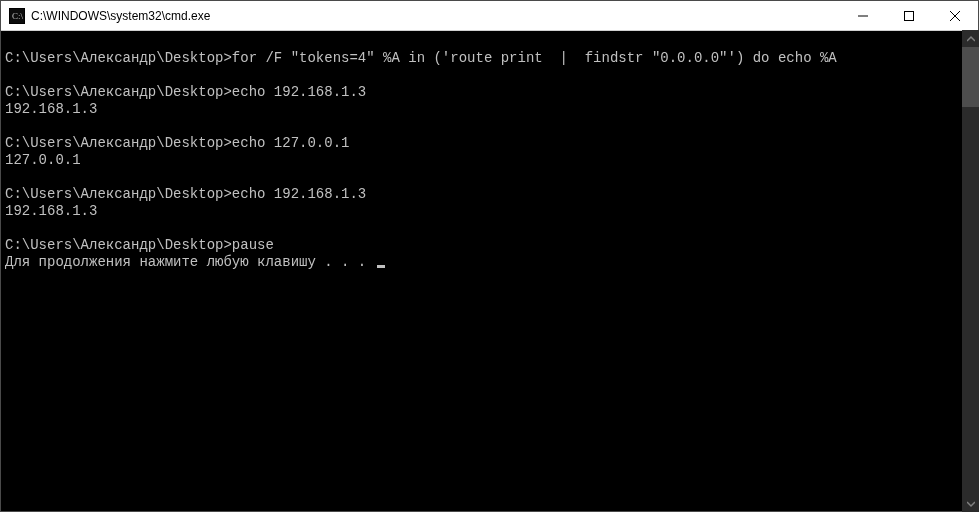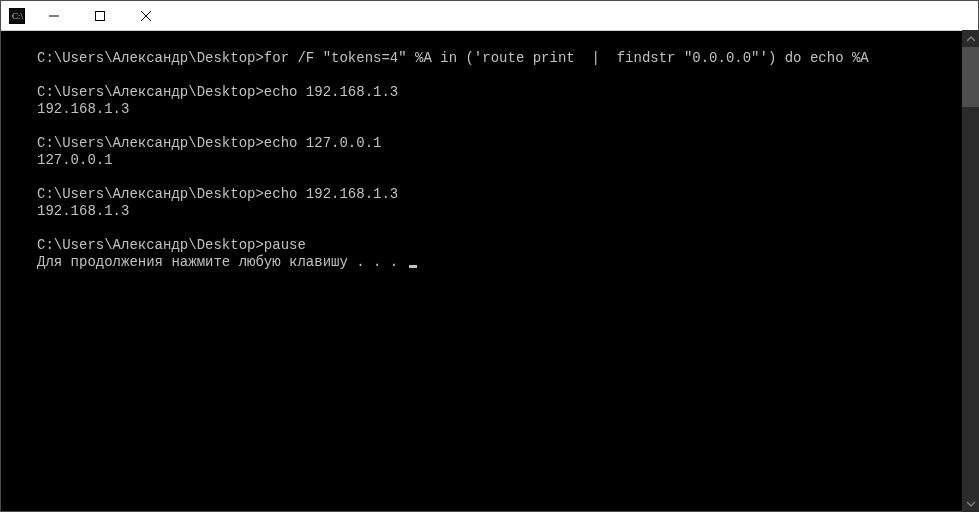--- a/index.html
+++ b/index.html
@@ -72,21 +72,20 @@
       font-family: Consolas, "Courier New", monospace;
       font-size: 14px;
       line-height: 17px;
       padding: 2px 4px;
       overflow-y: auto;
       position: relative;
       white-space: pre;
     }
     .terminal-line {
       white-space: pre;
-      margin-left: 32px;
     }
     .cursor {
       display: inline-block;
       width: 8px;
       height: 3px;
       background: #c0c0c0;
       vertical-align: baseline;
       position: relative;
       top: 2px;
       margin-left: 2px;
@@ -133,20 +132,21 @@
 
 <div class="window">
   <div class="titlebar">
     <div class="titlebar-icon">
       <svg viewBox="0 0 16 16">
         <rect x="0" y="0" width="16" height="16" fill="#000000"></rect>
         <rect x="1" y="1" width="14" height="14" fill="#0c0c0c"></rect>
         <text x="3" y="11" font-size="9" fill="#c0c0c0" font-family="Consolas">C:\</text>
       </svg>
     </div>
+    <div class="titlebar-title">C:\WINDOWS\system32\cmd.exe</div>
     <div class="titlebar-controls">
       <button class="titlebar-button">
         <svg viewBox="0 0 10 10">
           <line x1="0" y1="5" x2="10" y2="5" stroke="#000000" stroke-width="1"></line>
         </svg>
       </button>
       <button class="titlebar-button">
         <svg viewBox="0 0 10 10">
           <rect x="0.5" y="0.5" width="9" height="9" fill="none" stroke="#000000" stroke-width="1"></rect>
         </svg>

